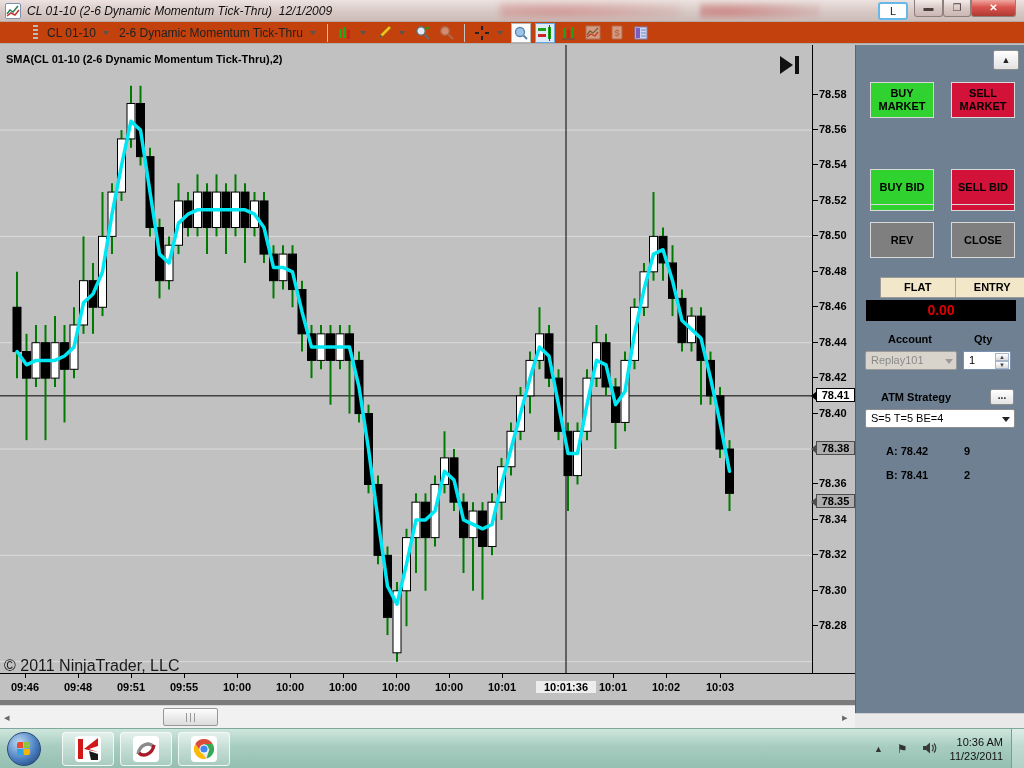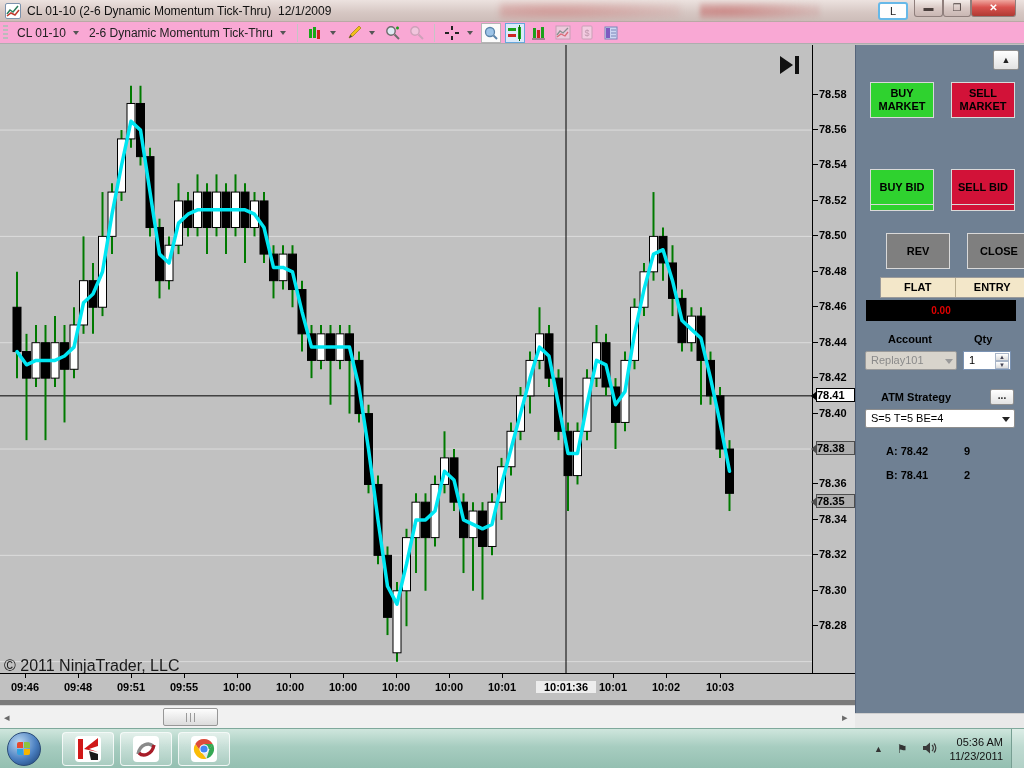--- a/index.html
+++ b/index.html
@@ -11,33 +11,33 @@
     background:linear-gradient(#ece2df,#d6c7c3 60%,#cdbdb9); overflow:hidden;
     border-bottom:1px solid #b9a9a5; }
   .titlebar .blob1 { position:absolute; left:500px; top:2px; width:180px; height:18px;
     background:radial-gradient(ellipse at 30% 50%, rgba(200,90,90,.45), rgba(200,120,120,.15) 70%, transparent);
     filter:blur(3px); }
   .titlebar .blob2 { position:absolute; left:700px; top:2px; width:120px; height:18px;
     background:radial-gradient(ellipse at 20% 50%, rgba(190,70,70,.5), rgba(190,110,110,.12) 75%, transparent);
     filter:blur(2px); }
   .title-icon { position:absolute; left:5px; top:3px; width:16px; height:16px; background:#fff;
     border:1px solid #7d93ad; border-radius:2px; }
-  .title-text { position:absolute; left:27px; top:4px; font-size:12px; color:#111; white-space:pre; }
+  .title-text { position:absolute; left:27px; top:4px; font-size:12px; color:#111; white-space:pre;font-style:italic; }
   .lang-btn { position:absolute; left:878px; top:2px; width:30px; height:18px; background:#fdfdfd;
     border:2px solid #66b8e8; border-radius:3px; font-size:11px; text-align:center; line-height:14px; color:#222; }
   .capbtn { position:absolute; top:0; height:17px; border:1px solid #8f7f7c; border-top:none;
     background:linear-gradient(#f3ece9,#d9c9c5 50%,#c9b7b3); color:#4a3f3d; font-size:10px;
     text-align:center; line-height:16px; border-radius:0 0 3px 3px; }
   .btn-min { left:914px; width:29px; }
   .btn-max { left:943px; width:28px; }
   .btn-close { left:971px; width:45px; background:linear-gradient(#f0a8a0,#d9534f 45%,#b03a33); color:#fff; font-weight:bold; }
 
   
-  .toolbar { position:absolute; left:0; top:22px; width:1024px; height:22px; background:#f9a8d4;
-    border-bottom:1px solid #aeaeae; display:flex; align-items:center; font-size:12px; color:#222; }
+  .toolbar { position:absolute; left:0; top:22px; width:1024px; height:22px; background:#c2410c;
+    border-bottom:1px solid #aeaeae; display:flex; align-items:center; font-size:12px; color:#222;padding-left:30px; }
   .grip { width:5px; height:16px; margin:0 5px 0 3px;
     background:repeating-linear-gradient(to bottom,#bbb 0 2px,transparent 2px 4px); }
   .tb-label { padding:0 4px; white-space:nowrap; }
   .caret { width:0; height:0; border-left:3px solid transparent; border-right:3px solid transparent;
     border-top:4px solid #555; display:inline-block; margin:0 6px 0 3px; }
   .tb-sep { width:1px; height:18px; background:#c5c5c5; margin:0 5px; }
   .tb-ico { width:20px; height:20px; display:flex; align-items:center; justify-content:center; margin:0 2px; border:1px solid transparent; }
   .tb-ico.sel { border:1px solid #66a8dc; background:#dceafa; }
   .tb-ico.framed { border:1px solid #b5b5b5; background:#fbfbfb; }
   .tb-ico svg { display:block; }
@@ -46,21 +46,21 @@
   .chart-region { position:absolute; left:0; top:45px; width:855px; height:683px; background:#c1c1c1; }
   #plot { position:absolute; left:0; top:0; }
   .ind-label { position:absolute; left:6px; top:8px; font-size:11px; font-weight:bold; color:#000; }
   .skip-icon { position:absolute; left:778px; top:10px; }
   .copyright { position:absolute; left:4px; top:612px; font-size:16px; color:#1a1a1a; }
 
   .price-axis { position:absolute; left:812px; top:0; width:43px; height:628px; border-left:1px solid #000; }
   .p-tick { position:absolute; left:0; width:43px; font-size:11px; font-weight:bold; color:#000; padding-left:6px; }
   .p-tick::before { content:""; position:absolute; left:0; top:6px; width:5px; height:1px; background:#000; }
   .p-marker { position:absolute; left:3px; width:39px; height:14px; font-size:11px; font-weight:bold;
-    text-align:left; line-height:13px; }
+    text-align:center; line-height:13px; }
   .p-marker .notch { position:absolute; left:-6px; top:2px; width:0; height:0;
     border-top:5px solid transparent; border-bottom:5px solid transparent; }
   .pm-current { background:#fff; border:1px solid #000; color:#000; }
   .pm-current .notch { border-right:6px solid #000; }
   .pm-gray { background:#adadad; border:1px solid #4d4d4d; color:#000; }
   .pm-gray .notch { border-right:6px solid #4d4d4d; }
 
   .time-axis { position:absolute; left:0; top:628px; width:855px; height:27px; border-top:1px solid #000; }
   .t-label { position:absolute; top:7px; width:56px; margin-left:-28px; text-align:center;
     font-size:11px; font-weight:bold; color:#000; }
@@ -80,27 +80,27 @@
     background:#6f8093; border-left:1px solid #55647a; }
   .collapse-btn { position:absolute; right:5px; top:5px; width:26px; height:20px;
     background:linear-gradient(#ffffff,#e2e2e2); border:1px solid #8e8e8e; border-radius:2px;
     font-size:9px; text-align:center; line-height:18px; color:#222; }
   .obtn { position:absolute; width:64px; height:36px; border:1px solid #d9d9d9; font-size:11px; font-weight:bold;
     color:#000; display:flex; align-items:center; justify-content:center; text-align:center; line-height:1.15; }
   .obtn.green { background:#2fd22f; }
   .obtn.red { background:#d21238; }
   .obtn.gray { background:#7f7f7f; }
   .col1 { left:14px; } .col2 { left:95px; }
-  .row1 { top:37px; } .row2 { top:85px;margin-top:45px; } .row3 { top:124px; } .row4 { top:188px;margin-left:16px; }
+  .row1 { top:37px; } .row2 { top:85px;margin-top:45px; } .row3 { top:124px; } .row4 { top:177px; }
   .fe-strip { position:absolute; left:24px; top:232px; width:150px; height:21px; background:#f3e7c9;
     border:1px solid #9a9a9a; display:flex; }
   .fe-cell { flex:1; font-size:11px; font-weight:bold; color:#000; text-align:center; line-height:19px; }
   .fe-cell:first-child { border-right:1px solid #b9ac8c; }
   .pnl-bar { position:absolute; left:10px; top:255px; width:150px; height:21px; background:#000;
-    color:#e00000; font-size:10px; font-weight:bold; text-align:center; line-height:21px; }
+    color:#e00000; font-size:14px; font-weight:bold; text-align:center; line-height:21px; }
   .op-label { position:absolute; font-size:11px; font-weight:bold; color:#000; }
   .acct-select { position:absolute; left:9px; top:306px; width:92px; height:19px; background:#d8d4cc;
     border:1px solid #9a9a9a; border-radius:2px; font-size:11px; color:#8a8a8a; padding:2px 14px 0 5px; }
   .acct-select .dd { position:absolute; right:3px; top:7px; border-left:4px solid transparent;
     border-right:4px solid transparent; border-top:5px solid #9a9a9a; }
   .qty-box { position:absolute; left:107px; top:306px; width:48px; height:19px; background:#fff;
     border:1px solid #7a92b2; font-size:11px; color:#000; padding:2px 16px 0 5px; }
   .spin { position:absolute; right:1px; top:1px; width:14px; height:15px; display:flex; flex-direction:column; }
   .spin div { flex:1; background:linear-gradient(#fff,#dcdcdc); border:1px solid #aab6c8; font-size:6px;
     line-height:6px; text-align:center; color:#445; }
@@ -399,20 +399,21 @@
         <line x1="701" y1="262.25600000001833" x2="701" y2="359.71600000000524" stroke="#007a00" stroke-width="2"></line>
         <rect x="697" y="271.1160000000103" width="8" height="44.29999999998489" fill="#000000" stroke="#000" stroke-width="1"></rect>
         <line x1="710.5" y1="306.5560000000032" x2="710.5" y2="359.71600000000524" stroke="#007a00" stroke-width="2"></line>
         <rect x="706.5" y="315.41599999999517" width="8" height="35.44000000001813" fill="#000000" stroke="#000" stroke-width="1"></rect>
         <line x1="720" y1="341.9959999999962" x2="720" y2="412.87600000000725" stroke="#007a00" stroke-width="2"></line>
         <rect x="716" y="350.8560000000133" width="8" height="53.160000000002015" fill="#000000" stroke="#000" stroke-width="1"></rect>
         <line x1="729.5" y1="395.1559999999982" x2="729.5" y2="466.03600000000927" stroke="#007a00" stroke-width="2"></line>
         <rect x="725.5" y="404.0160000000153" width="8" height="44.29999999998489" fill="#000000" stroke="#000" stroke-width="1"></rect>
         <path d="M17,306.6L26.5,319.8L36,315.4L45.5,315.4L55,315.4L64.5,311.0L74,302.1L83.5,257.8L93,249.0L102.5,226.8L112,169.2L121.5,120.5L131,76.2L140.5,85.1L150,147.1L159.5,209.1L169,218.0L178.5,178.1L188,169.2L197.5,164.8L207,164.8L216.5,164.8L226,164.8L235.5,164.8L245,164.8L254.5,169.2L264,182.5L273.5,222.4L283,222.4L292.5,226.8L302,266.7L311.5,302.1L321,302.1L330.5,302.1L340,302.1L349.5,302.1L359,342.0L368.5,404.0L378,474.9L387.5,541.3L397,559.1L406.5,519.2L416,474.9L425.5,474.9L435,466.0L444.5,426.2L454,435.0L463.5,474.9L473,479.3L482.5,483.8L492,479.3L501.5,439.5L511,404.0L520.5,368.6L530,333.1L539.5,302.1L549,311.0L558.5,359.7L568,408.4L577.5,408.4L587,359.7L596.5,315.4L606,319.8L615.5,359.7L625,346.4L634.5,288.8L644,244.5L653.5,209.1L663,204.7L672.5,235.7L682,275.5L691.5,284.4L701,293.3L710.5,333.1L720,377.4L729.5,426.2" fill="none" stroke="#00e6f2" stroke-width="3.5" stroke-linejoin="round" stroke-linecap="round"></path>
       </svg>
+    <div class="ind-label">SMA(CL 01-10 (2-6 Dynamic Momentum Tick-Thru),2)</div>
     <div class="skip-icon">
       <svg width="24" height="20">
           <polygon points="2,1 15,10 2,19" fill="#111"></polygon>
           <rect x="17" y="1" width="4" height="18" fill="#111"></rect>
         </svg>
     </div>
     <div class="copyright">© 2011 NinjaTrader, LLC</div>
     <div class="price-axis" id="price-axis">
         <div class="p-tick" style="top: 42.616px;">78.58</div>
         <div class="p-tick" style="top: 78.056px;">78.56</div>
@@ -567,18 +568,18 @@
   <div class="tray">
     <span class="tray-glyph" style="font-size:9px">▲</span>
     <span class="tray-glyph">⚑</span>
     <span class="tray-glyph">
       <svg width="15" height="14" viewBox="0 0 15 14">
           <polygon points="1,5 4,5 8,1.5 8,12.5 4,9 1,9" fill="#3a3a3a"></polygon>
           <path d="M10,4 a4,4 0 0 1 0,6 M12,2.5 a6.5,6.5 0 0 1 0,9" stroke="#3a3a3a" stroke-width="1.2" fill="none"></path>
         </svg>
     </span>
     <div class="clock">
-      <div>05:36 AM</div>
+      <div>10:36 AM</div>
       <div>11/23/2011</div>
     </div>
     <div class="show-desktop"></div>
   </div>
 </div>
 
 </body></html>

